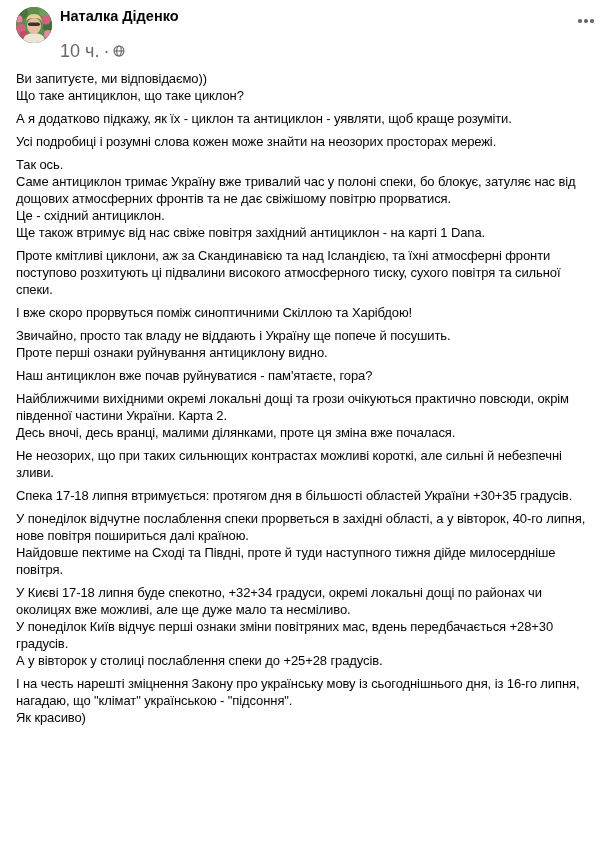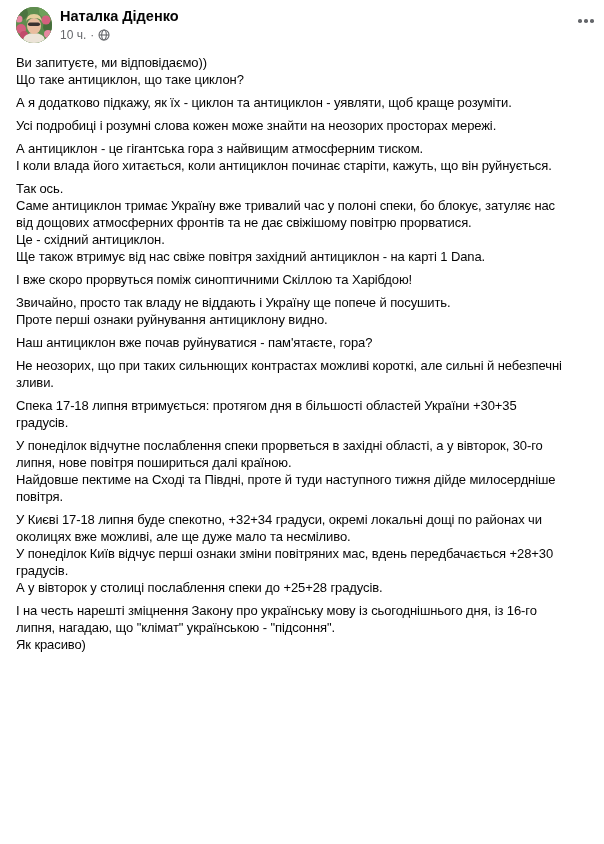--- a/index.html
+++ b/index.html
@@ -32,24 +32,24 @@
     font-size: 14.5px;
     font-weight: bold;
     color: #050505;
     line-height: 19px;
     cursor: pointer;
   }
   .post-meta {
     display: flex;
     align-items: center;
     gap: 4px;
-    font-size: 12px;
+    font-size: 18px;
     color: #65676b;
     line-height: 16px;
-    margin-top: 1px;
+    margin-top: 17px;
   }
   .timestamp { cursor: pointer; }
   .meta-sep { color: #65676b; }
   .globe-icon { display: inline-flex; }
 
   .more-btn {
     margin-left: auto;
     border: none;
     background: transparent;
     display: flex;
@@ -63,21 +63,21 @@
     margin-right: -6px;
   }
   .more-btn .dot {
     width: 3.5px; height: 3.5px;
     border-radius: 50%;
     background: #65676b;
   }
 
   
   .post-body {
-    padding: 11px 32px 0 16px;
+    padding: 11px 15px 0 16px;
     font-size: 13px;
     line-height: 17px;
     letter-spacing: -0.1px;
     color: #050505;
   }
   .post-body p {
     margin: 0 0 6px 0;
     white-space: pre-line;
   }
 </style>
@@ -127,33 +127,34 @@
       <span class="dot"></span>
     </button>
 
   </div>
 
   <div class="post-body">
       <p>Ви запитуєте, ми відповідаємо))
 Що таке антициклон, що таке циклон?</p>
       <p>А я додатково підкажу, як їх - циклон та антициклон - уявляти, щоб краще розуміти.</p>
       <p>Усі подробиці і розумні слова кожен може знайти на неозорих просторах мережі.</p>
-      <p>А антициклон - це гігантська гора з найвищим атмосферним тиском.
-І коли влада його хитається, коли антициклон починає старіти, кажуть, що він руйнується.</p>
       <p>Так ось.
 Саме антициклон тримає Україну вже тривалий час у полоні спеки, бо блокує, затуляє нас від дощових атмосферних фронтів та не дає свіжішому повітрю прорватися.
 Це - східний антициклон.
 Ще також втримує від нас свіже повітря західний антициклон - на карті 1 Dana.</p>
+      <p>Проте кмітливі циклони, аж за Скандинавією та над Ісландією,  та їхні атмосферні фронти поступово розхитують ці підвалини високого атмосферного тиску, сухого повітря та сильної спеки.</p>
       <p>І вже скоро прорвуться поміж синоптичними Скіллою та Харібдою!</p>
       <p>Звичайно, просто так владу не віддають і Україну ще попече й посушить.
 Проте перші ознаки руйнування антициклону видно.</p>
       <p>Наш антициклон вже почав руйнуватися - пам'ятаєте, гора?</p>
+      <p>Найближчими вихідними окремі локальні дощі та грози очікуються практично повсюди, окрім південної частини України. Карта 2.
+Десь вночі, десь вранці, малими ділянками, проте ця зміна вже почалася.</p>
       <p>Не неозорих, що при таких сильнющих контрастах можливі короткі, але сильні й небезпечні зливи.</p>
       <p>Спека 17-18 липня втримується: протягом дня в більшості областей України +30+35 градусів.</p>
-      <p>У понеділок відчутне послаблення спеки прорветься в західні області, а у вівторок, 30-го липня, нове повітря пошириться далі країною.
+      <p>У понеділок відчутне послаблення спеки прорветься в західні області, а у вівторок, 40-го липня, нове повітря пошириться далі країною.
 Найдовше пектиме на Сході та Півдні, проте й туди наступного тижня дійде милосердніше повітря.</p>
       <p>У Києві 17-18 липня буде спекотно, +32+34 градуси, окремі локальні дощі по районах чи околицях вже можливі, але ще дуже мало та несміливо.
 У понеділок Київ відчує перші ознаки зміни повітряних мас, вдень передбачається +28+30 градусів.
 А у вівторок у столиці послаблення спеки до +25+28 градусів.</p>
       <p>І на честь нарешті зміцнення Закону про українську мову із сьогоднішнього дня, із 16-го липня, нагадаю, що "клімат" українською - "підсоння".
 Як красиво)</p>
     </div>
 
 </div>
 

